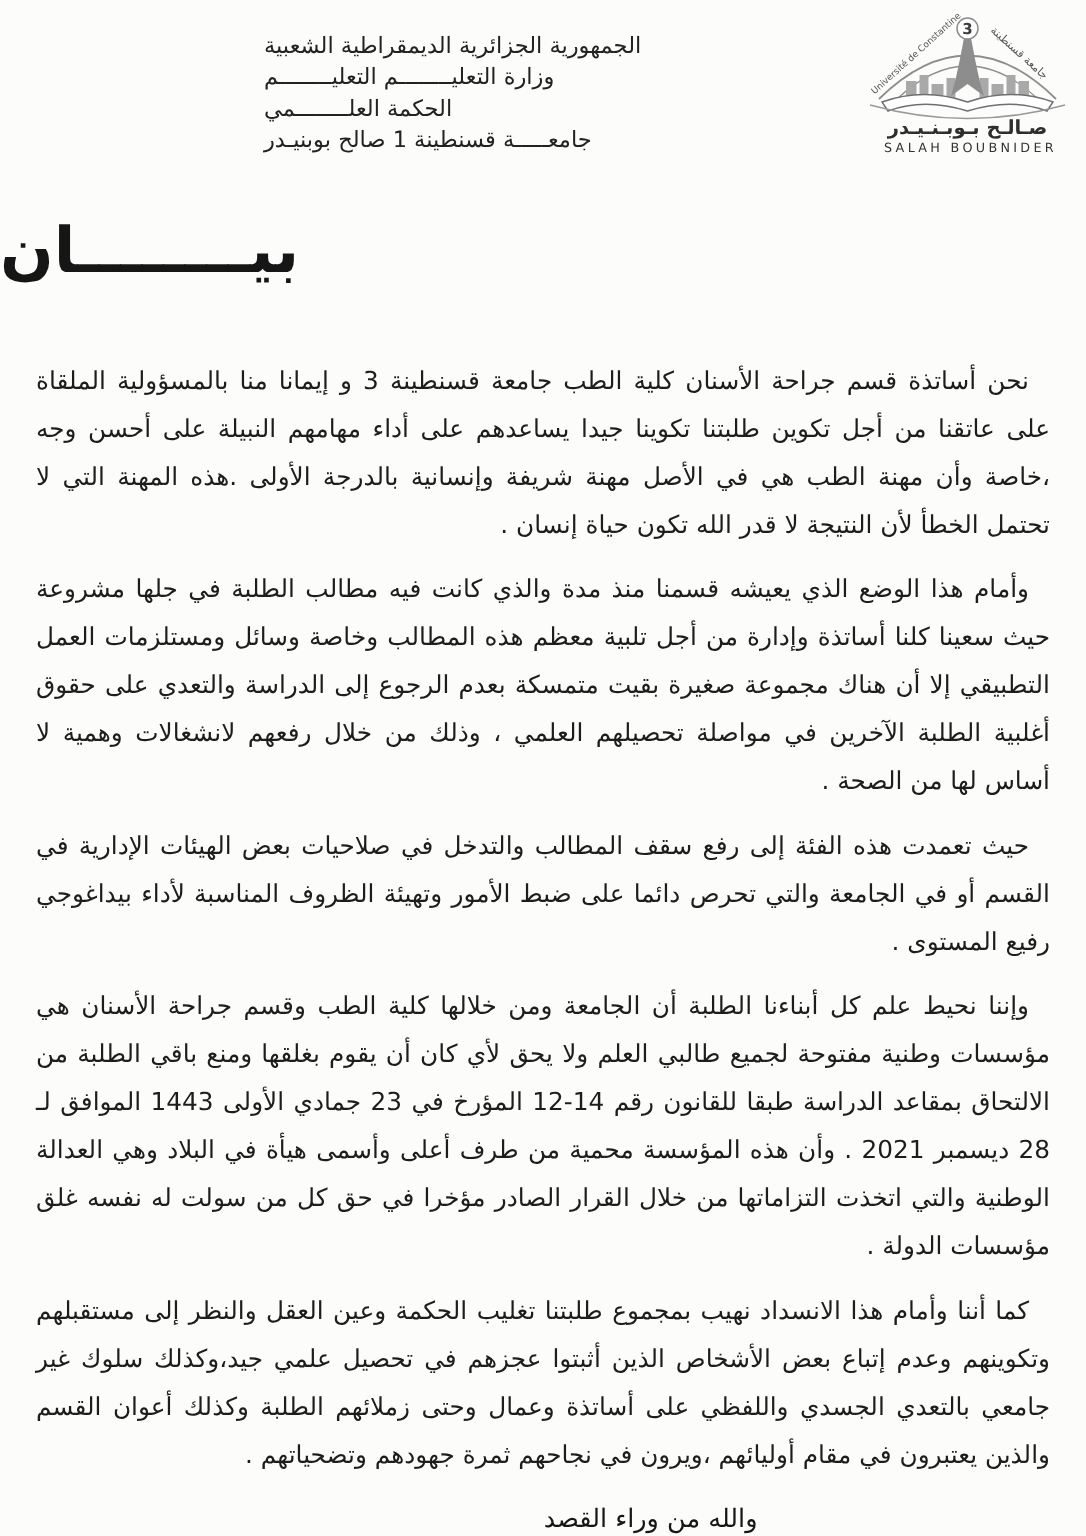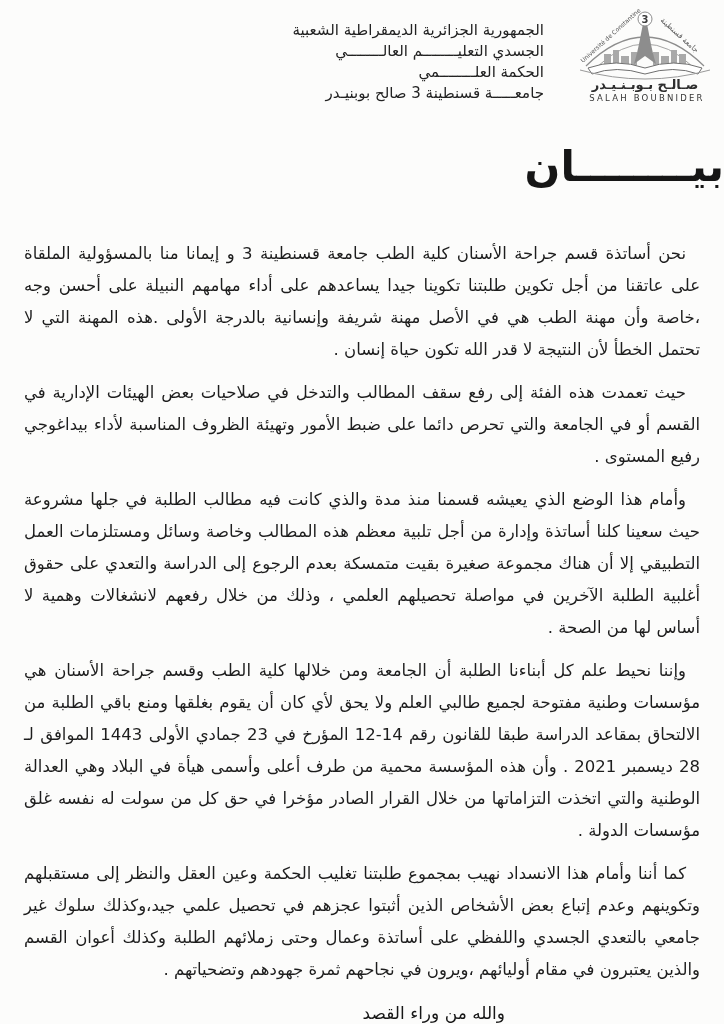--- a/index.html
+++ b/index.html
@@ -14,34 +14,34 @@
     width:724px;height:1024px;
     margin:0 auto;
     background:var(--paper);
     color:var(--ink);
     font-family:"DejaVu Sans",sans-serif;
     overflow:hidden;
   }
   
   .ministry{
     position:absolute;top:20px;right:180px;width:368px;
-    direction:rtl;text-align:right;
+    direction:rtl;text-align:left;
     font-size:15px;line-height:21px;
     letter-spacing:0;
     color:#222;
   }
   .ministry div{white-space:nowrap;}
   .logo-wrap{
     position:absolute;top:6px;right:8px;width:142px;height:98px;
   }
   .logo-wrap svg{width:100%;height:100%;}
   
   .statement-title{
     position:absolute;top:142px;left:0;right:0;
-    text-align:right;
+    text-align:left;
     direction:rtl;
     font-size:42px;font-weight:bold;
     letter-spacing:1px;
     color:#161616;
   }
   
   .body-text{
     position:absolute;top:238px;left:24px;right:24px;
     direction:rtl;
     text-align:justify;
@@ -60,23 +60,23 @@
     color:#161616;
   }
 </style>
 </head>
 <body>
 
 <div class="page">
 
   <div class="ministry">
     <div>الجمهورية الجزائرية الديمقراطية الشعبية</div>
-    <div>الجسدي التعليــــــــم العالــــــــي</div>
+    <div>وزارة التعليــــــــم التعليــــــــم</div>
     <div>الحكمة العلــــــــمي</div>
-    <div>جامعـــــة قسنطينة 3 صالح بوبنيـدر</div>
+    <div>جامعـــــة قسنطينة 1 صالح بوبنيـدر</div>
   </div>
 
   <div class="logo-wrap">
     <svg viewBox="0 0 142 98" aria-hidden="true">
 
       <path d="M12,60 Q71,2 130,60" fill="none" stroke="var(--logo-gray)" stroke-width="1.2"></path>
       <path d="M24,60 Q71,16 118,60" fill="none" stroke="var(--logo-gray)" stroke-width="0.8"></path>
 
       <g fill="#a9a9a9">
         <rect x="30" y="48" width="7" height="12"></rect>
@@ -102,20 +102,20 @@
 
       <text x="71" y="83" text-anchor="middle" font-size="13" font-weight="bold" fill="#2e2e2e" direction="rtl">صـالـح بـوبـنـيـدر</text>
       <text x="73" y="95" text-anchor="middle" font-size="8.5" letter-spacing="2.2" fill="#343434">SALAH BOUBNIDER</text>
     </svg>
   </div>
 
   <div class="statement-title">بيــــــــان</div>
 
   <div class="body-text">
     <p>نحن أساتذة قسم جراحة الأسنان كلية الطب جامعة قسنطينة 3 و إيمانا منا بالمسؤولية الملقاة على عاتقنا من أجل تكوين طلبتنا تكوينا جيدا يساعدهم على أداء مهامهم النبيلة على أحسن وجه ،خاصة وأن مهنة الطب هي في الأصل مهنة شريفة وإنسانية بالدرجة الأولى .هذه المهنة التي لا تحتمل الخطأ لأن النتيجة لا قدر الله تكون حياة إنسان .</p>
+    <p>وأمام هذا الوضع الذي يعيشه قسمنا منذ مدة والذي كانت فيه مطالب الطلبة في جلها مشروعة حيث سعينا كلنا أساتذة وإدارة من أجل تلبية معظم هذه المطالب وخاصة وسائل ومستلزمات العمل التطبيقي إلا أن هناك مجموعة صغيرة بقيت متمسكة بعدم الرجوع إلى الدراسة والتعدي على حقوق أغلبية الطلبة الآخرين في مواصلة تحصيلهم العلمي ، وذلك من خلال رفعهم لانشغالات وهمية لا أساس لها من الصحة .</p>
     <p>حيث تعمدت هذه الفئة إلى رفع سقف المطالب والتدخل في صلاحيات بعض الهيئات الإدارية في القسم أو في الجامعة والتي تحرص دائما على ضبط الأمور وتهيئة الظروف المناسبة لأداء بيداغوجي رفيع المستوى .</p>
-    <p>وأمام هذا الوضع الذي يعيشه قسمنا منذ مدة والذي كانت فيه مطالب الطلبة في جلها مشروعة حيث سعينا كلنا أساتذة وإدارة من أجل تلبية معظم هذه المطالب وخاصة وسائل ومستلزمات العمل التطبيقي إلا أن هناك مجموعة صغيرة بقيت متمسكة بعدم الرجوع إلى الدراسة والتعدي على حقوق أغلبية الطلبة الآخرين في مواصلة تحصيلهم العلمي ، وذلك من خلال رفعهم لانشغالات وهمية لا أساس لها من الصحة .</p>
     <p>وإننا نحيط علم كل أبناءنا الطلبة أن الجامعة ومن خلالها كلية الطب وقسم جراحة الأسنان هي مؤسسات وطنية مفتوحة لجميع طالبي العلم ولا يحق لأي كان أن يقوم بغلقها ومنع باقي الطلبة من الالتحاق بمقاعد الدراسة طبقا للقانون رقم 14-12 المؤرخ في 23 جمادي الأولى 1443 الموافق لـ 28 ديسمبر 2021 . وأن هذه المؤسسة محمية من طرف أعلى وأسمى هيأة في البلاد وهي العدالة الوطنية والتي اتخذت التزاماتها من خلال القرار الصادر مؤخرا في حق كل من سولت له نفسه غلق مؤسسات الدولة .</p>
     <p>كما أننا وأمام هذا الانسداد نهيب بمجموع طلبتنا تغليب الحكمة وعين العقل والنظر إلى مستقبلهم وتكوينهم وعدم إتباع بعض الأشخاص الذين أثبتوا عجزهم في تحصيل علمي جيد،وكذلك سلوك غير جامعي بالتعدي الجسدي واللفظي على أساتذة وعمال وحتى زملائهم الطلبة وكذلك أعوان القسم والذين يعتبرون في مقام أوليائهم ،ويرون في نجاحهم ثمرة جهودهم وتضحياتهم .</p>
     <div class="closing-line">والله من وراء القصد</div>
   </div>
 
 </div>
 
 </body></html>

